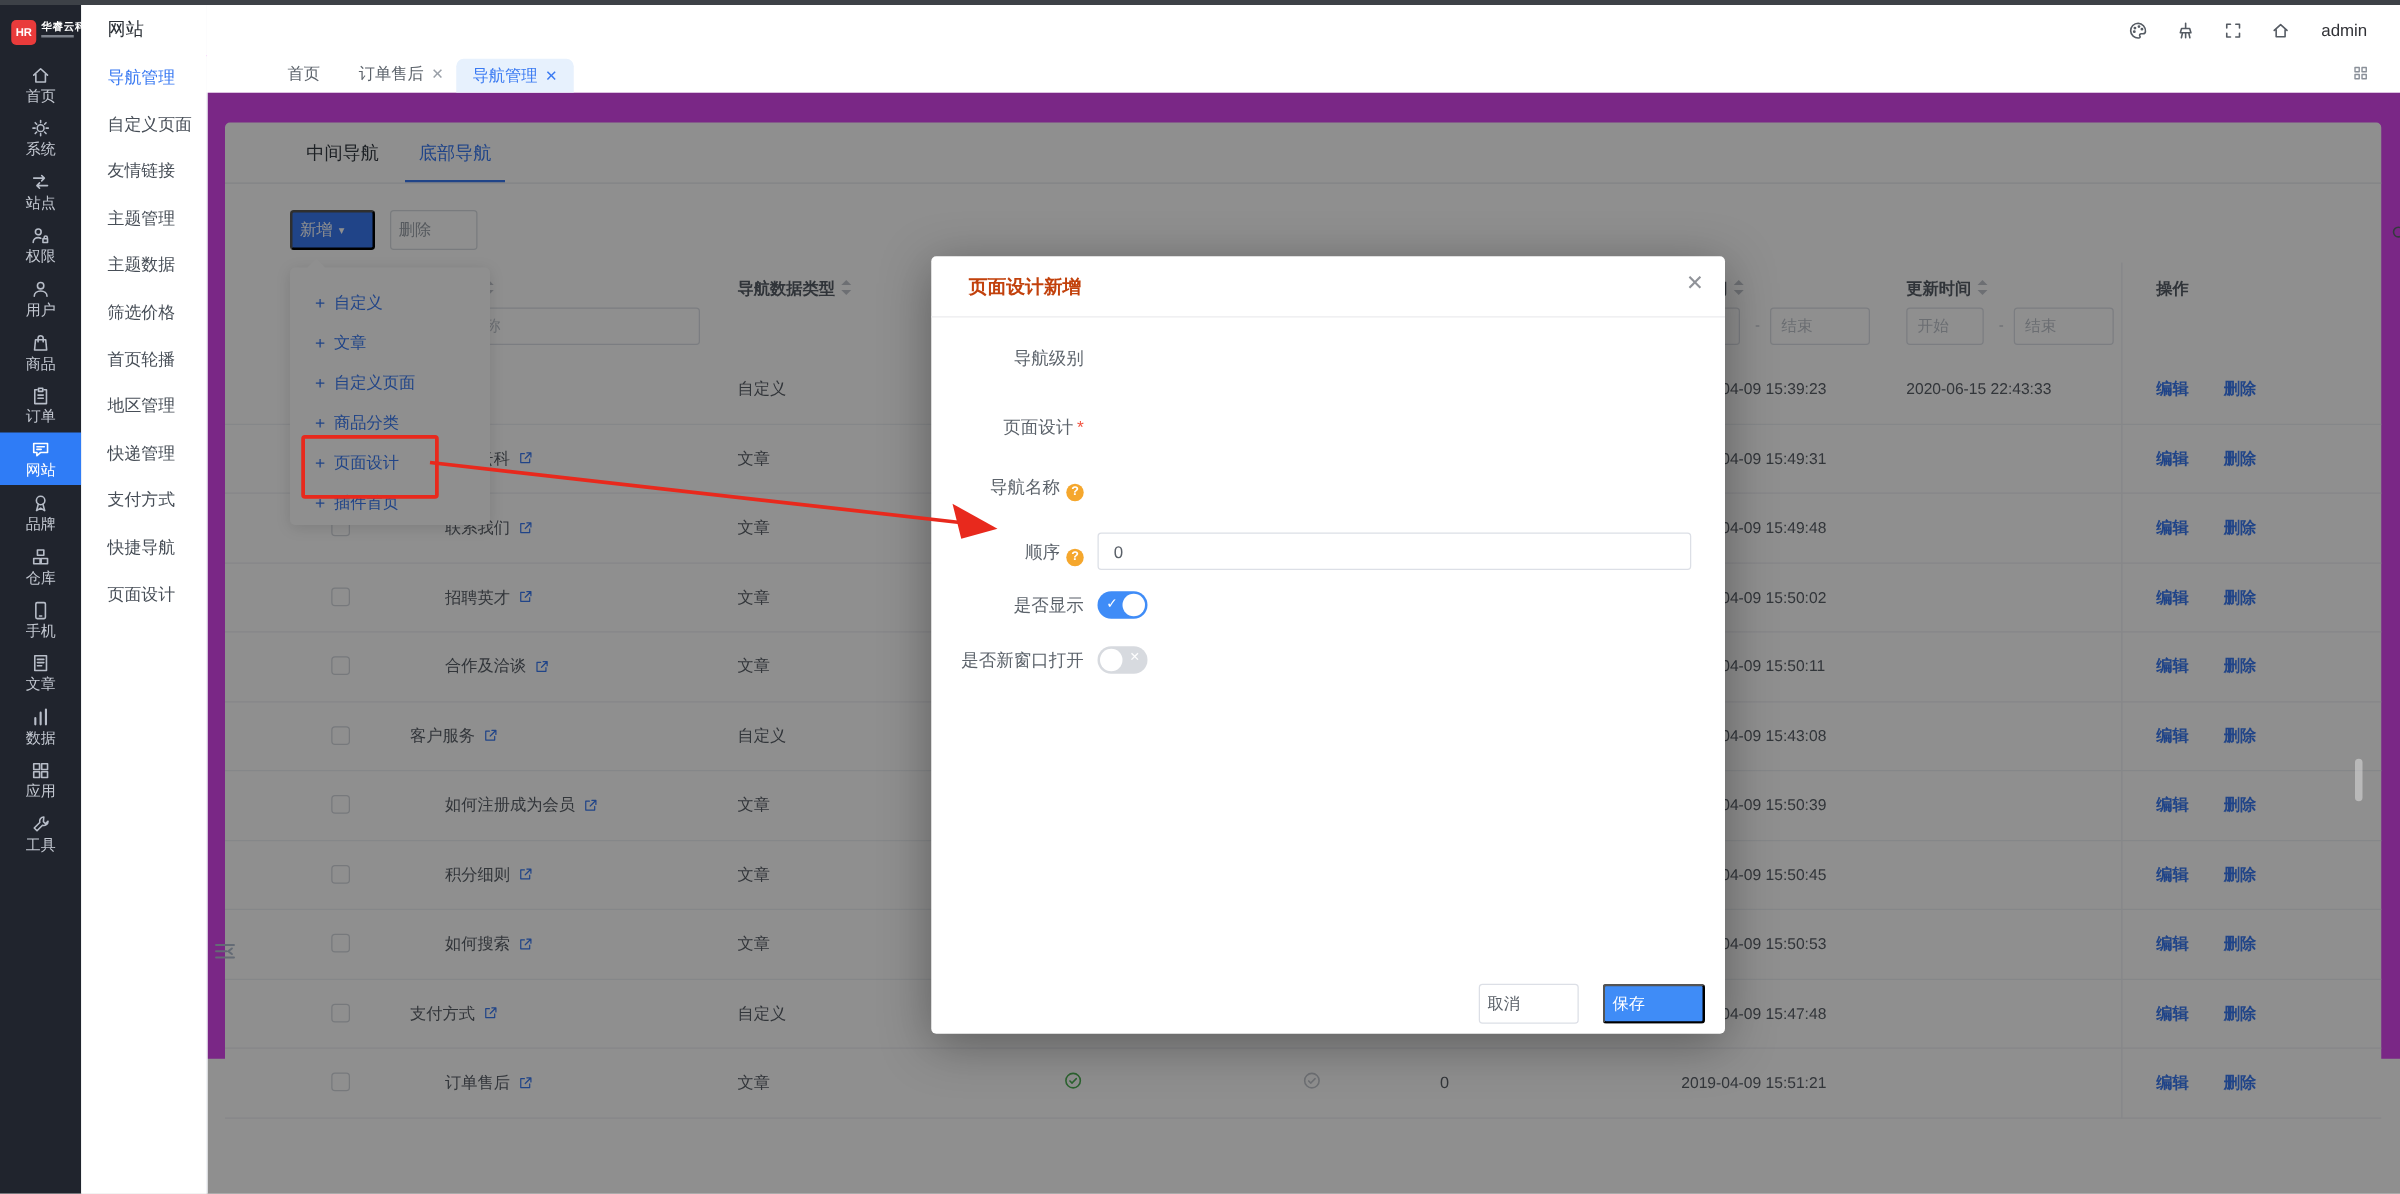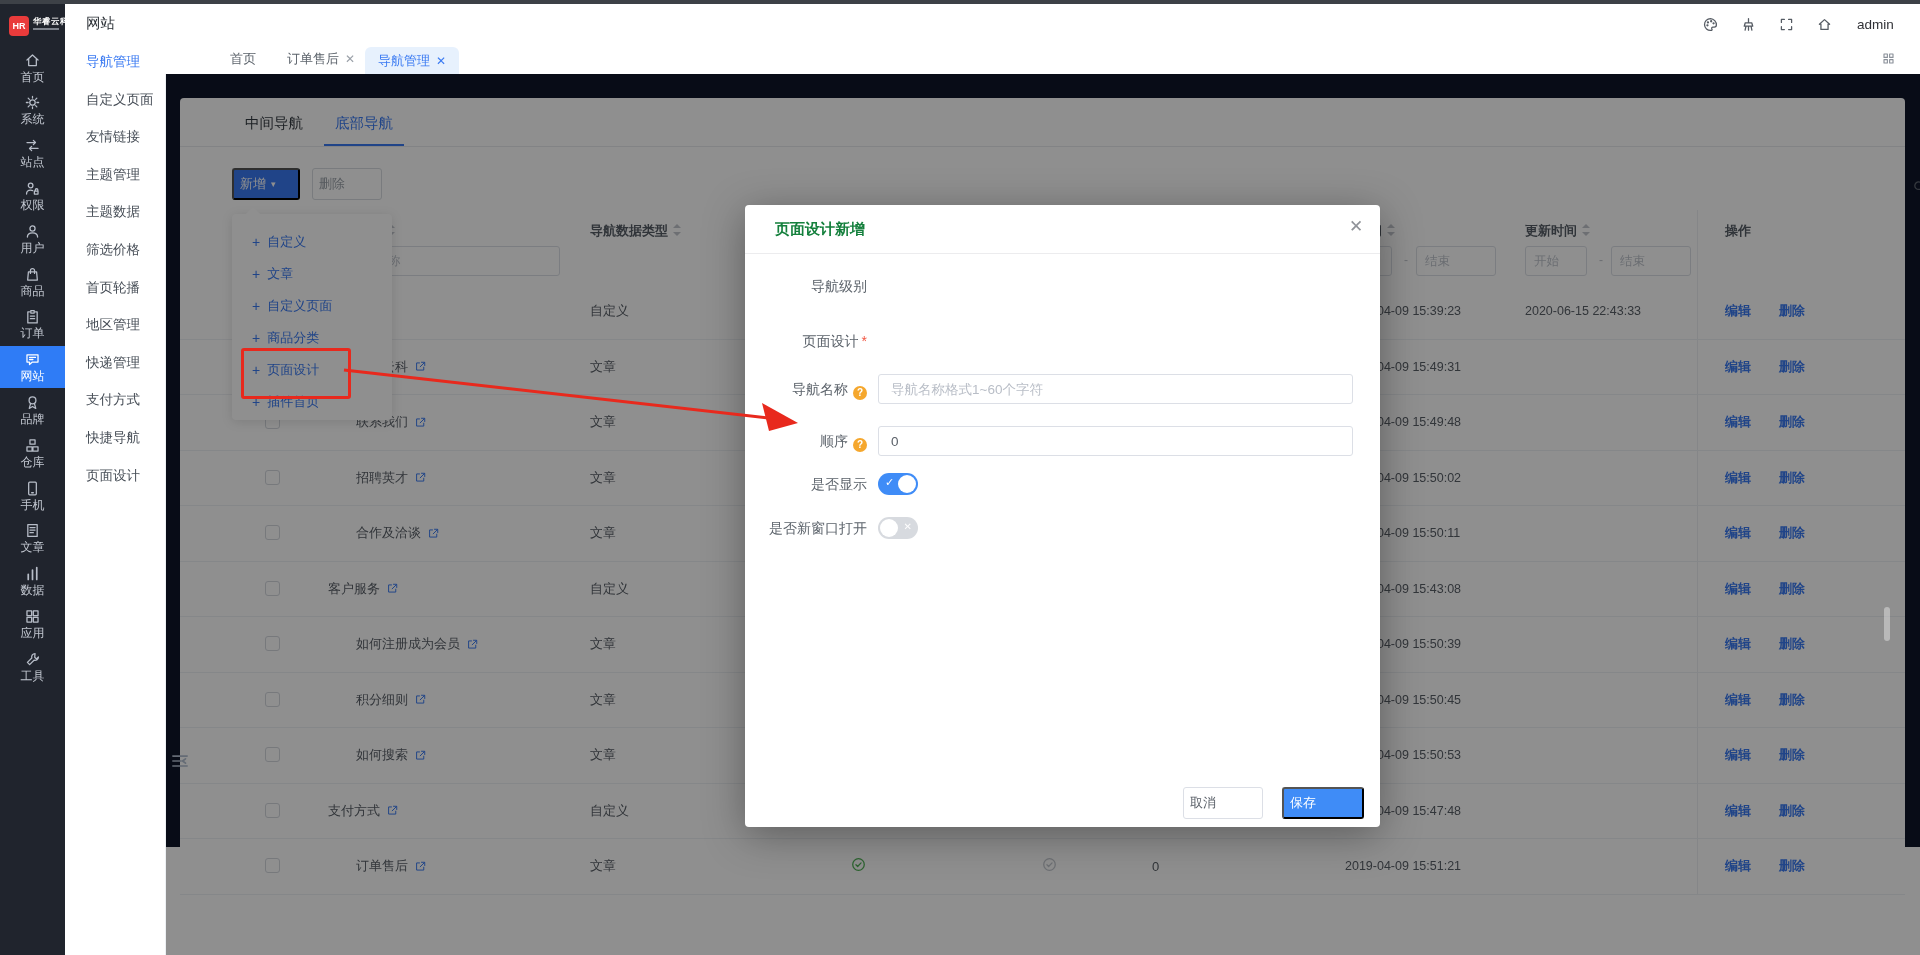--- a/index.html
+++ b/index.html
@@ -38,21 +38,21 @@
 
   
   #tabbar{position:absolute;left:165px;top:44px;width:1755px;height:30px;background:#fff;z-index:80}
   .pagetab{position:absolute;top:0;height:30px;display:flex;align-items:center;gap:6px;font-size:13px;color:#5c636b;cursor:pointer;white-space:nowrap}
   .pagetab .tclose{font-size:12px;color:#9aa0a8}
   .pagetab.active{top:3px;height:27px;padding:0 13px;background:#e7f1fd;border-radius:6px 6px 0 0;color:#3a7af2}
   .pagetab.active .tclose{color:#3a7af2}
   #tabgrid{position:absolute;left:1716px;top:7px;width:15px;height:15px;color:#8a9099;cursor:pointer}
 
   
-  #content{position:absolute;left:165px;top:74px;width:1755px;height:773px;background:#0f172a;z-index:10}
+  #content{position:absolute;left:165px;top:74px;width:1755px;height:773px;background:#d946ef;z-index:10}
   #card{position:absolute;left:15px;top:24px;width:1725px;height:832px;background:#fff;border-radius:4px}
   .vtab{position:absolute;top:11px;height:28px;line-height:28px;font-size:14.5px;color:#353b42;cursor:pointer}
   .vtab.active{color:#3a7af2}
   #vtab-underline{position:absolute;left:144px;top:46px;width:80px;height:2px;background:#3a7af2}
   #card-div{position:absolute;left:0;top:48px;width:1725px;height:1px;background:#e8eaee}
 
   .btn{position:absolute;height:32px;border-radius:3px;font-size:13px;display:flex;align-items:center;justify-content:flex-start;gap:5px;cursor:pointer;box-sizing:border-box}
   #btn-add{left:52px;top:70px;width:68px;background:#3a7af2;color:#fff}
   #btn-add .caret{font-size:9px;line-height:9px}
   #btn-del{left:132px;top:70px;width:70px;background:#fff;border:1px solid #d8dce1;color:#9aa1a9}
@@ -97,21 +97,21 @@
   #dropdown .dd-arrow{position:absolute;left:16px;top:-5px;width:10px;height:10px;background:#fff;transform:rotate(45deg)}
   .dd-item{position:absolute;left:20px;height:32px;display:flex;align-items:center;gap:7px;font-size:13px;color:#3a7af2;cursor:pointer;white-space:nowrap}
   .dd-item .plus{font-size:14px;line-height:14px}
 
   
   #overlay{position:absolute;left:165px;top:74px;width:1755px;height:881px;background:rgba(0,0,0,.44);z-index:50}
 
   
   #modal{position:absolute;left:745px;top:205px;width:635px;height:622px;background:#fff;border-radius:4px;
       box-shadow:0 8px 40px rgba(0,0,0,.35);z-index:60}
-  #m-title{position:absolute;left:30px;top:15px;font-size:15px;font-weight:bold;color:#15803d}
+  #m-title{position:absolute;left:30px;top:15px;font-size:15px;font-weight:bold;color:#c2410c}
   #m-close{position:absolute;left:600px;top:11px;width:22px;height:22px;font-size:17px;color:#909399;cursor:pointer;text-align:center;line-height:22px}
   #m-div{position:absolute;left:0;top:48px;width:635px;height:1px;background:#ececee}
   .mlab{position:absolute;left:0;width:122px;text-align:right;font-size:14px;color:#5c636b;white-space:nowrap}
   .mlab .req{color:#f25643;margin-left:3px}
   .qic{display:inline-block;width:14px;height:14px;margin-left:5px;border-radius:50%;background:#f5a72d;color:#fff;
       font-size:10px;font-weight:bold;text-align:center;line-height:14px;vertical-align:-2px}
   .mctl{position:absolute;left:133px;width:475px;height:30px;box-sizing:border-box;border:1px solid #dcdfe6;border-radius:3px;
       background:#fff;font-size:13.5px;display:flex;align-items:center;padding:0 10px;color:#5a6068}
   .mctl.sel{justify-content:space-between;cursor:pointer}
   .mctl .ph{color:#b9bec7}
@@ -612,23 +612,20 @@
 <section id="modal">
   <div id="m-title">页面设计新增</div>
   <div id="m-close">✕</div>
   <div id="m-div"></div>
 
   <div class="mlab" style="top:73px"><span>导航级别</span></div>
 
   <div class="mlab" style="top:128px"><span>页面设计</span><span class="req">*</span></div>
 
   <div class="mlab" style="top:176px"><span>导航名称</span><span class="qic">?</span></div>
-  <div class="mctl" style="top:169px">
-    <input placeholder="导航名称格式1~60个字符" style="">
-  </div>
 
   <div class="mlab" style="top:228px"><span>顺序</span><span class="qic">?</span></div>
   <div class="mctl" style="top:221px">
     <input value="0" style="">
   </div>
 
   <div class="mlab" style="top:271px"><span>是否显示</span></div>
   <div class="switch on" style="top:268px">
       <span class="mk">✓</span>
       <span class="knob"></span>

